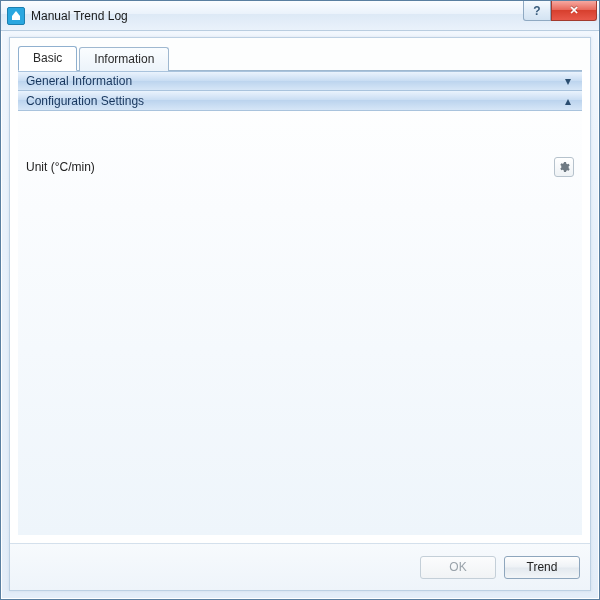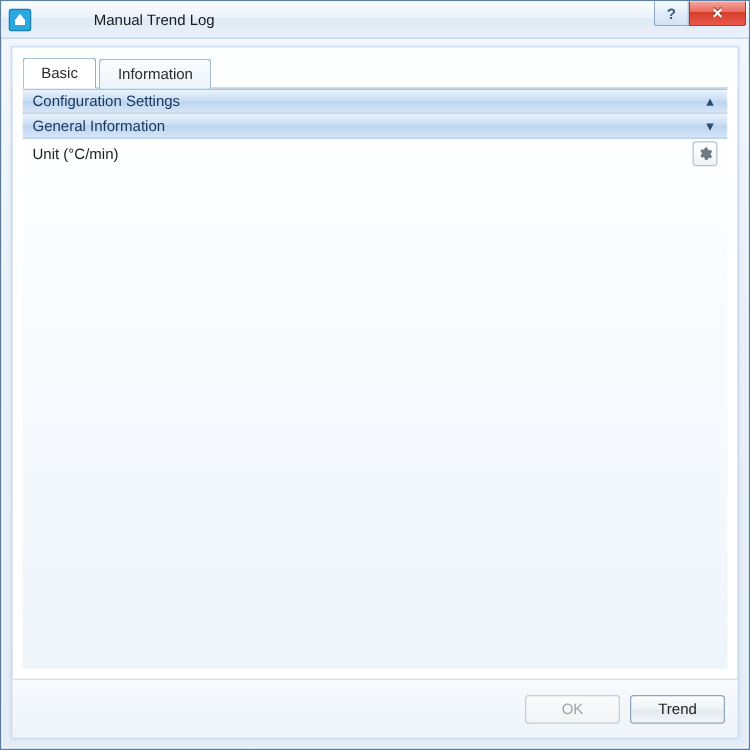--- a/index.html
+++ b/index.html
@@ -11,21 +11,20 @@
     border:1px solid #5a7fa0;
     background: linear-gradient(180deg, #f3f8fe 0%, #e8f1fb 40%, #e3edf8 100%);
     display:flex; flex-direction:column;
     box-shadow: inset 0 0 0 1px #ffffff;
   }
   .titlebar {
     height:30px; display:flex; align-items:center;
     background: linear-gradient(180deg, #fbfdff 0%, #eaf2fb 45%, #dde9f6 46%, #eaf2fb 100%);
     border-bottom:1px solid #b9cde0;
     padding:0 0 0 6px;
-    gap:44px;
   }
   .titlebar .app-icon {
     width:18px; height:18px; margin-right:6px;
     background:#2aa7e0; border:1px solid #1b7fb0; border-radius:2px;
     display:flex; align-items:center; justify-content:center;
   }
   .titlebar .app-icon svg { display:block; }
   .titlebar .title { flex:0 0 auto; font-size:12px; color:#1a1a1a; }
   .titlebar .spacer { flex:1 1 auto; }
   .titlebar .winbtn {
@@ -88,21 +87,21 @@
     padding:0 8px;
     background: linear-gradient(180deg, #eaf3fd 0%, #c9ddf3 48%, #bcd4ee 50%, #d6e6f7 100%);
     border:1px solid #a9c3dd; border-left:none; border-right:none;
     color:#17365d; font-size:12px;
     cursor:default;
   }
   .section-header + .section-header { border-top:none; }
   .section-header .label { flex:1 1 auto; }
   .section-header .chevron { width:12px; text-align:center; color:#2a4d70; }
 
-  .section-body { padding:0 8px; }
+  .section-body { padding:0 8px;margin-top:44px; }
   .prop-row {
     display:flex; align-items:center; height:24px;
   }
   .prop-row .name { flex:1 1 auto; color:#222; }
   .gear-btn {
     width:20px; height:20px; border:1px solid #b6c2cc; border-radius:3px;
     background: linear-gradient(180deg, #ffffff 0%, #eef2f5 100%);
     display:flex; align-items:center; justify-content:center; cursor:default;
   }
   .gear-btn svg { display:block; }
@@ -151,26 +150,26 @@
         <span>Basic</span>
       </div>
       <div class="tab">
         <span>Information</span>
       </div>
     </div>
     <div class="tabs-underline"></div>
 
     <div class="tab-body">
       <div class="section-header">
+        <span class="label">General Information</span>
+        <span class="chevron">▾</span>
+      </div>
+      <div class="section-header">
         <span class="label">Configuration Settings</span>
         <span class="chevron">▴</span>
-      </div>
-      <div class="section-header">
-        <span class="label">General Information</span>
-        <span class="chevron">▾</span>
       </div>
       <div class="section-body">
         <div class="prop-row">
           <span class="name">Unit (°C/min)</span>
           <div class="gear-btn">
             <span>
               <svg width="12" height="12" viewBox="0 0 24 24">
                   <path fill="#6f7a83" d="M12 8a4 4 0 1 0 0 8 4 4 0 0 0 0-8zm9.4 4a7.4 7.4 0 0 0-.1-1.3l2.1-1.6-2-3.4-2.5 1a7.5 7.5 0 0 0-2.2-1.3L16 2h-4l-.7 2.4a7.5 7.5 0 0 0-2.2 1.3l-2.5-1-2 3.4 2.1 1.6A7.4 7.4 0 0 0 6.6 12c0 .4 0 .9.1 1.3l-2.1 1.6 2 3.4 2.5-1c.7.5 1.4 1 2.2 1.3L12 22h4l.7-2.4c.8-.3 1.5-.8 2.2-1.3l2.5 1 2-3.4-2.1-1.6c.1-.4.1-.9.1-1.3z"></path>
                 </svg>
             </span>

